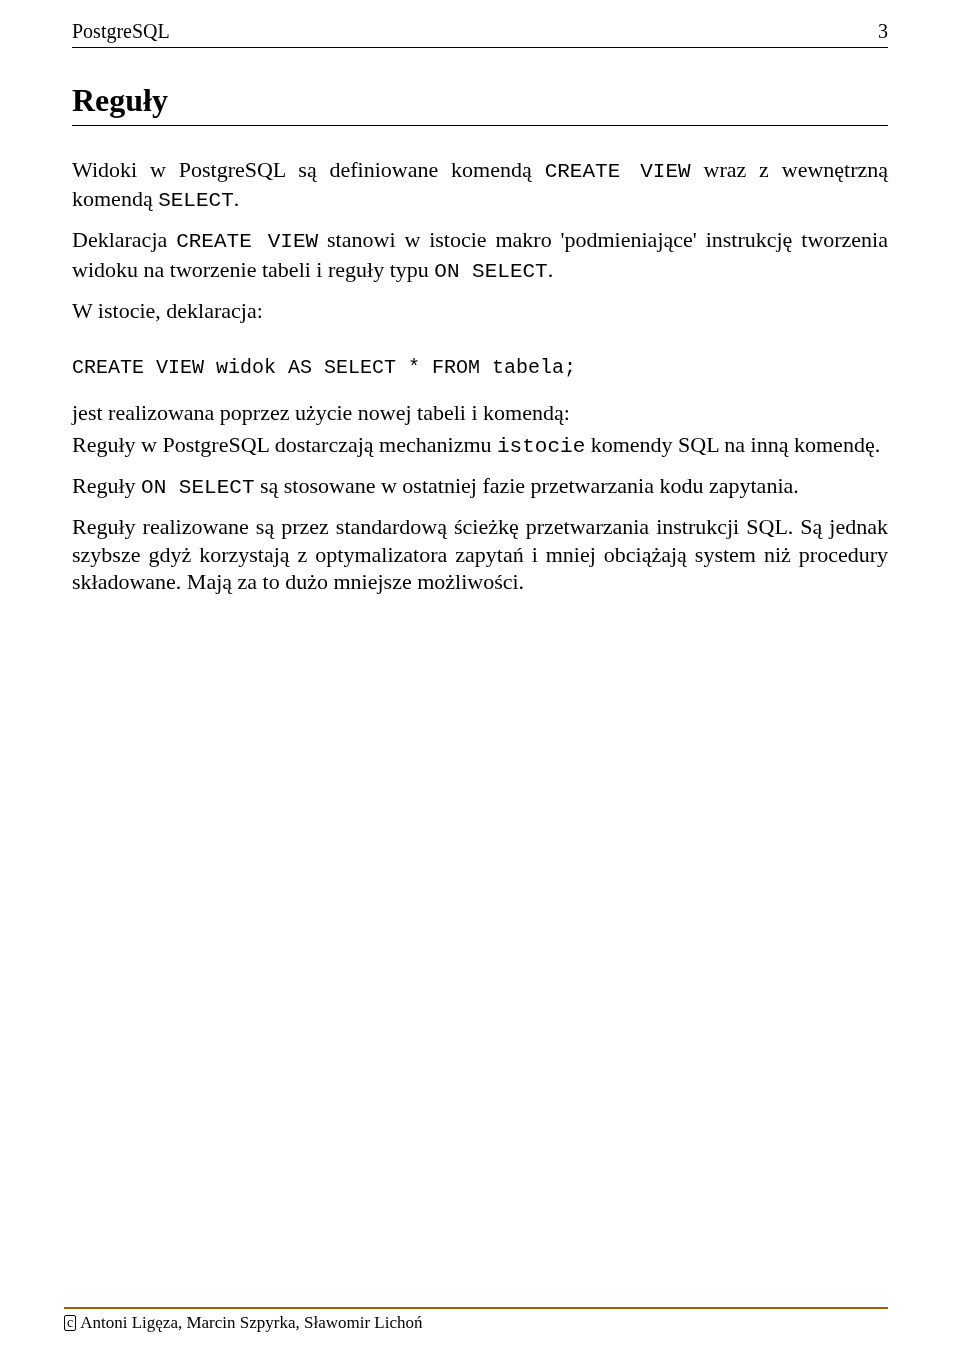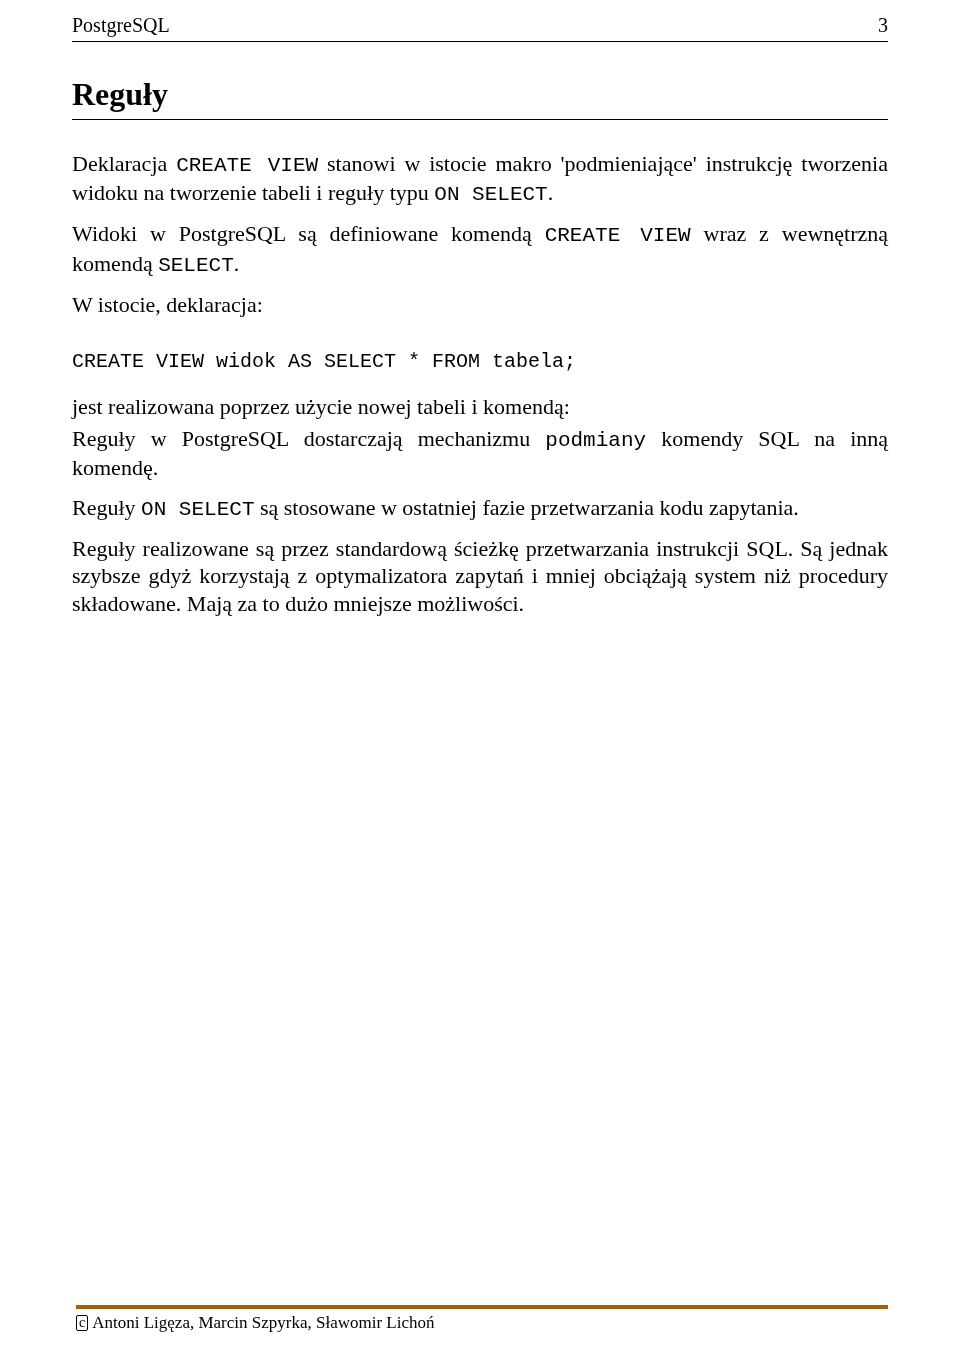--- a/index.html
+++ b/index.html
@@ -6,21 +6,21 @@
     margin: 0;
     padding: 0;
     background: #fff;
     font-family: "Times New Roman", Times, serif;
     color: #000;
   }
   .page {
     width: 960px;
     min-height: 1357px;
     box-sizing: border-box;
-    padding: 14px 72px 24px 72px;
+    padding: 20px 72px 24px 72px;
     position: relative;
   }
   .headerbar {
     display: flex;
     justify-content: space-between;
     font-size: 20px;
     border-bottom: 1px solid #000;
     padding-bottom: 4px;
     margin-bottom: 34px;
   }
@@ -49,24 +49,24 @@
     line-height: 1.35;
     white-space: pre;
     margin: 30px 0 18px 0;
   }
   code.inline {
     font-family: "Courier New", Courier, monospace;
     font-size: 21px;
   }
   .footer {
     position: absolute;
-    left: 76px;
+    left: 64px;
     right: 72px;
     bottom: 24px;
-    border-top: 4px solid #a16207;
+    border-top: 2px solid #a16207;
     padding-top: 4px;
     font-size: 17px;
   }
   .copyright-c {
     display: inline-block;
     border: 1px solid #000;
     border-radius: 2px;
     font-size: 14px;
     line-height: 14px;
     padding: 0 2px;
@@ -81,36 +81,36 @@
 
   <div class="headerbar">
     <span>PostgreSQL</span>
     <span>3</span>
   </div>
 
   <h1 class="section">Reguły</h1>
   <hr class="section-rule">
 
   <p class="body">
-    <span>Deklaracja </span><code class="inline">CREATE VIEW</code><span> stanowi w istocie makro 'podmieniające' instrukcję tworzenia widoku na tworzenie tabeli i reguły typu </span><code class="inline">ON SELECT</code><span>.</span>
+    <span>Widoki w PostgreSQL są definiowane komendą </span><code class="inline">CREATE VIEW</code><span> wraz z wewnętrzną komendą </span><code class="inline">SELECT</code><span>.</span>
   </p>
 
   <p class="body">
-    <span>Widoki w PostgreSQL są definiowane komendą </span><code class="inline">CREATE VIEW</code><span> wraz z wewnętrzną komendą </span><code class="inline">SELECT</code><span>.</span>
+    <span>Deklaracja </span><code class="inline">CREATE VIEW</code><span> stanowi w istocie makro 'podmieniające' instrukcję tworzenia widoku na tworzenie tabeli i reguły typu </span><code class="inline">ON SELECT</code><span>.</span>
   </p>
 
   <p class="body tight">W istocie, deklaracja:</p>
 
   <pre class="code">CREATE VIEW widok AS SELECT * FROM tabela;</pre>
 
   <p class="body tight">jest realizowana poprzez użycie nowej tabeli i komendą:</p>
 
 
   <p class="body">
-    <span>Reguły w PostgreSQL dostarczają mechanizmu </span><code class="inline">podmiany</code><span> komendy SQL na inną komendę.</span>
+    <span>Reguły w PostgreSQL dostarczają mechanizmu </span><code class="inline">istocie</code><span> komendy SQL na inną komendę.</span>
   </p>
 
   <p class="body">
     <span>Reguły </span><code class="inline">ON SELECT</code><span> są stosowane w ostatniej fazie przetwarzania kodu zapytania.</span>
   </p>
 
 
 
   <p class="body last">Reguły realizowane są przez standardową ścieżkę przetwarzania instrukcji SQL. Są jednak szybsze gdyż korzystają z optymalizatora zapytań i mniej obciążają system niż procedury składowane. Mają za to dużo mniejsze możliwości.</p>
 

